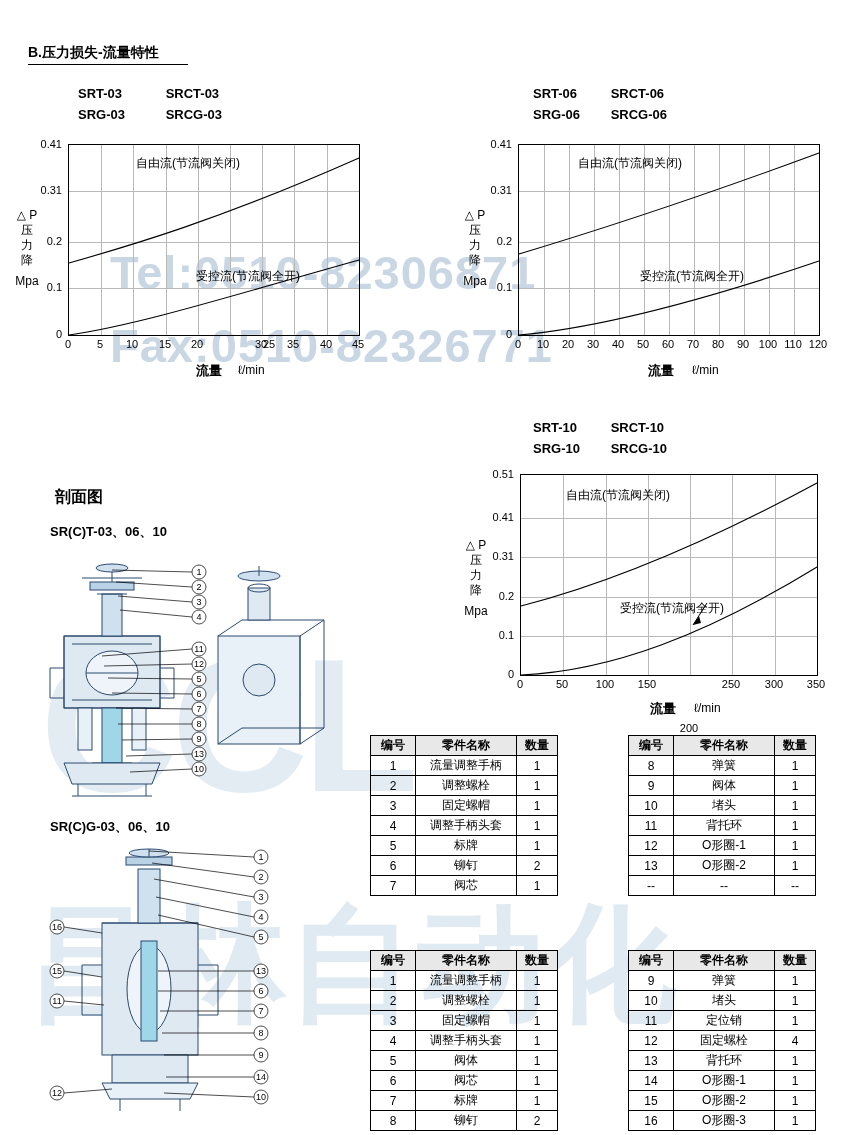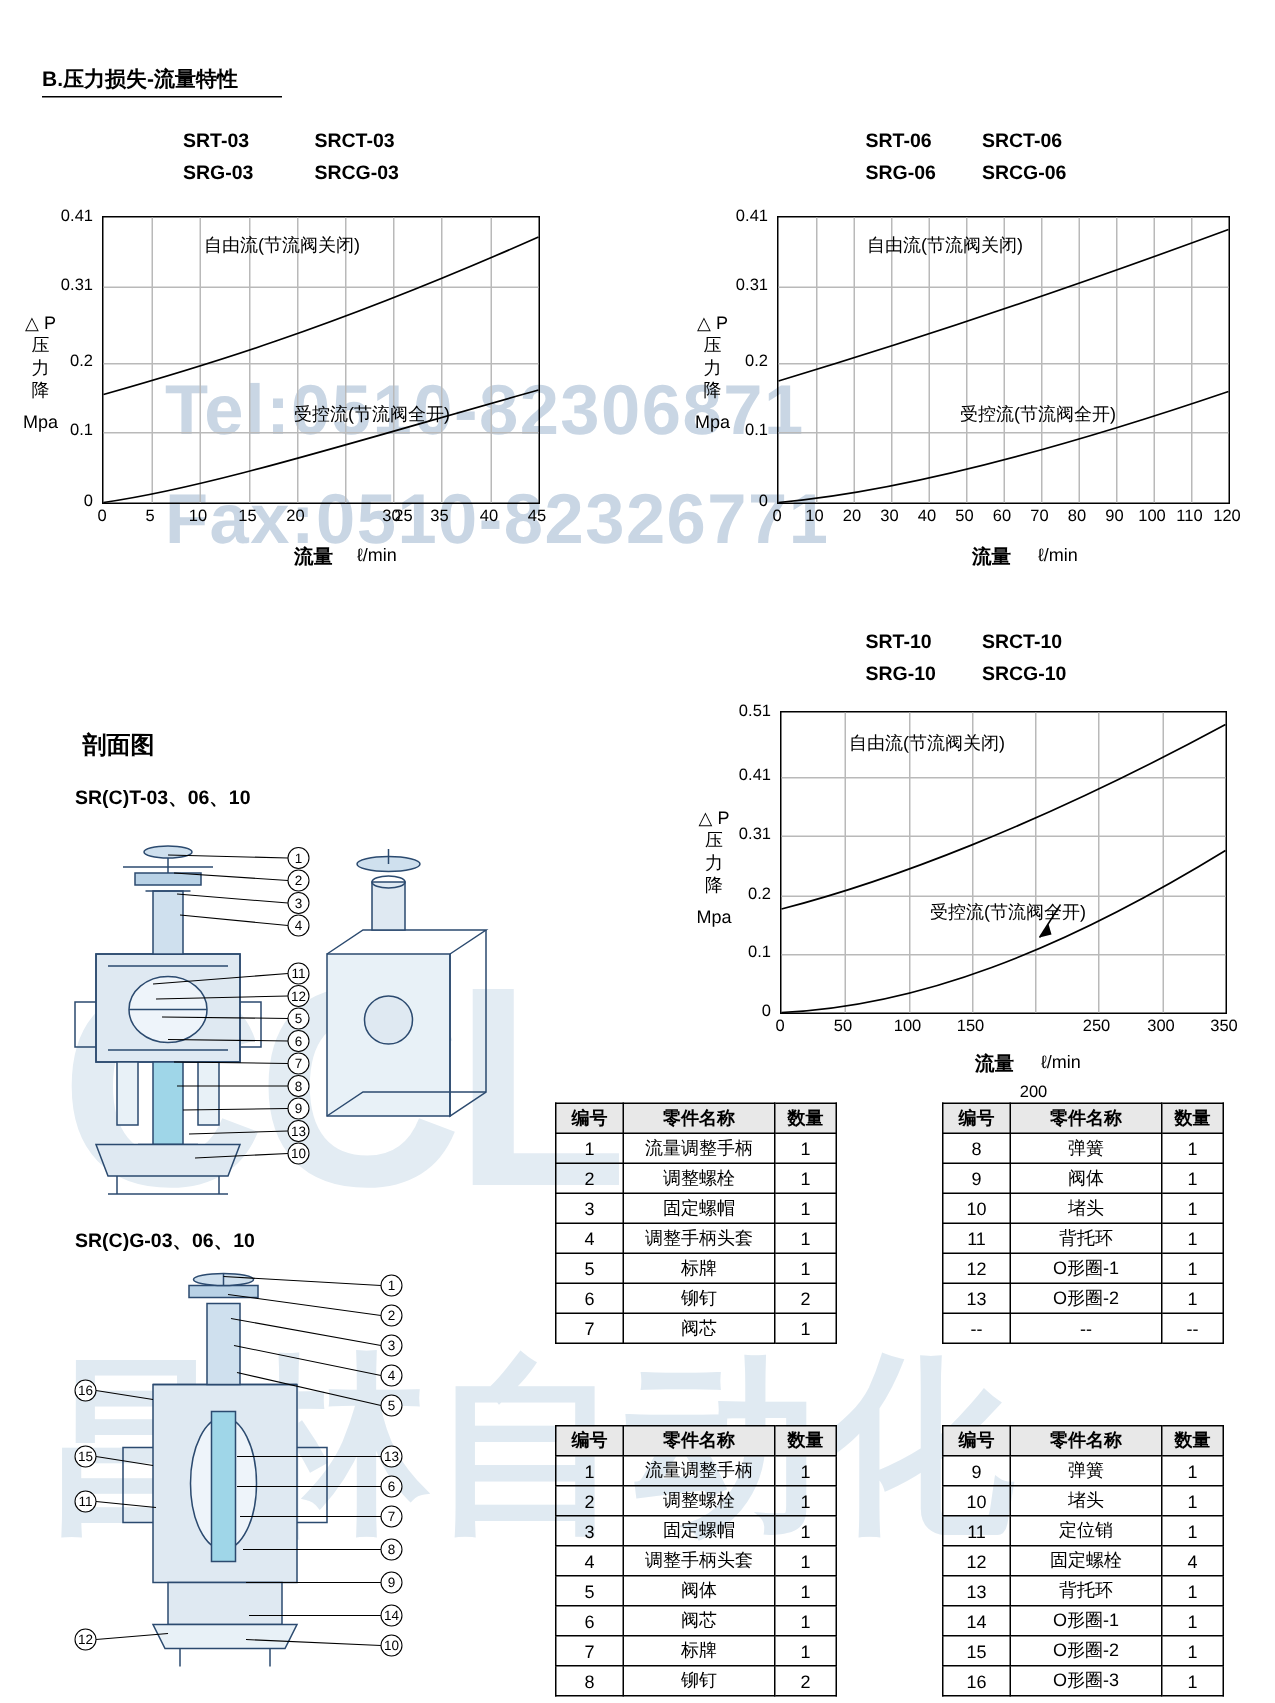--- a/index.html
+++ b/index.html
@@ -34,21 +34,21 @@
     right:10px;bottom:8px;font-size:17px;color:#555;white-space:nowrap;
   }
 
   
   .sec-title{position:absolute;left:28px;top:44px;font-size:14px;font-weight:bold;}
   .sec-title-underline{position:absolute;left:28px;top:64px;width:160px;height:1px;background:#000;}
 
   
   .chart-block{position:absolute;}
   .ch-labels{position:absolute;font-size:13px;font-weight:bold;white-space:nowrap;}
-  .ch-labels div{margin-bottom:6px;margin-left:44px;}
+  .ch-labels div{margin-bottom:6px;}
   .ch-labels span{display:inline-block;}
 
   .plot{position:absolute;border:1px solid #000;background:transparent;}
   .gridv,.gridh{position:absolute;background:#b9b9b9;}
   .gridv{width:1px;top:0;bottom:0;}
   .gridh{height:1px;left:0;right:0;}
 
   .ytick{position:absolute;font-size:11px;text-align:right;white-space:nowrap;}
   .xtick{position:absolute;font-size:11px;text-align:center;white-space:nowrap;}
   .yaxis-label{position:absolute;font-size:12px;text-align:center;line-height:15px;width:26px;}

